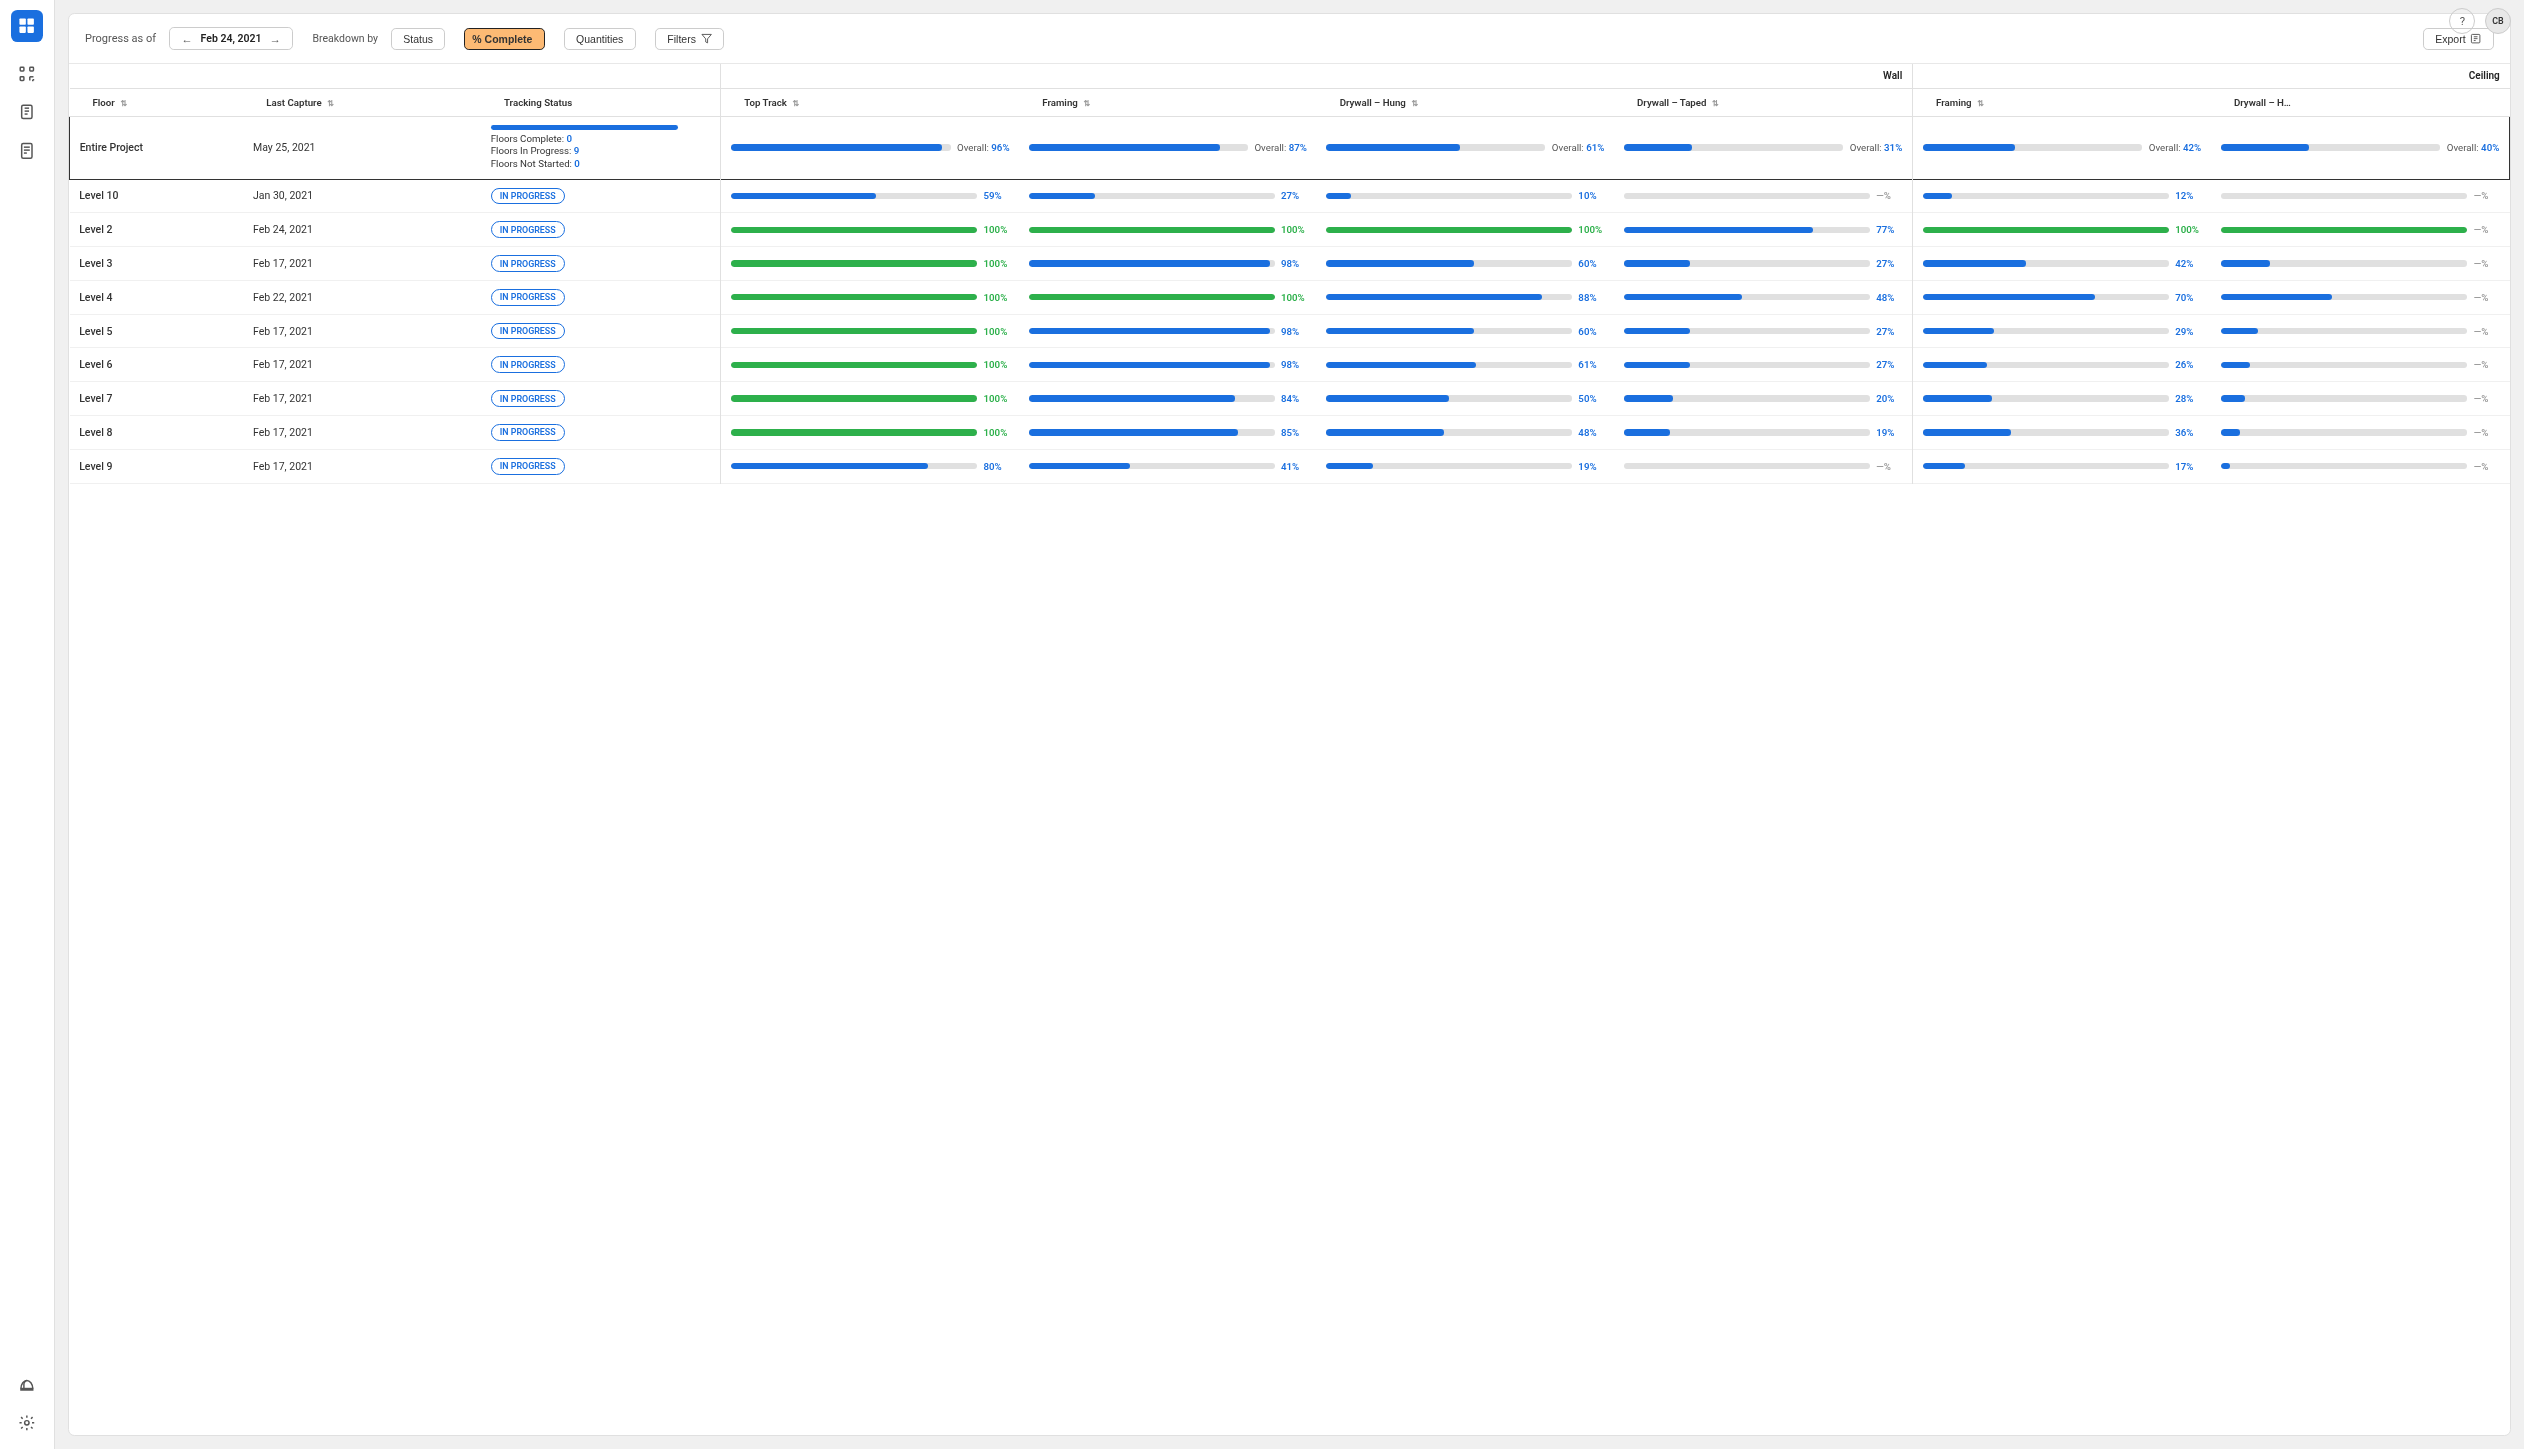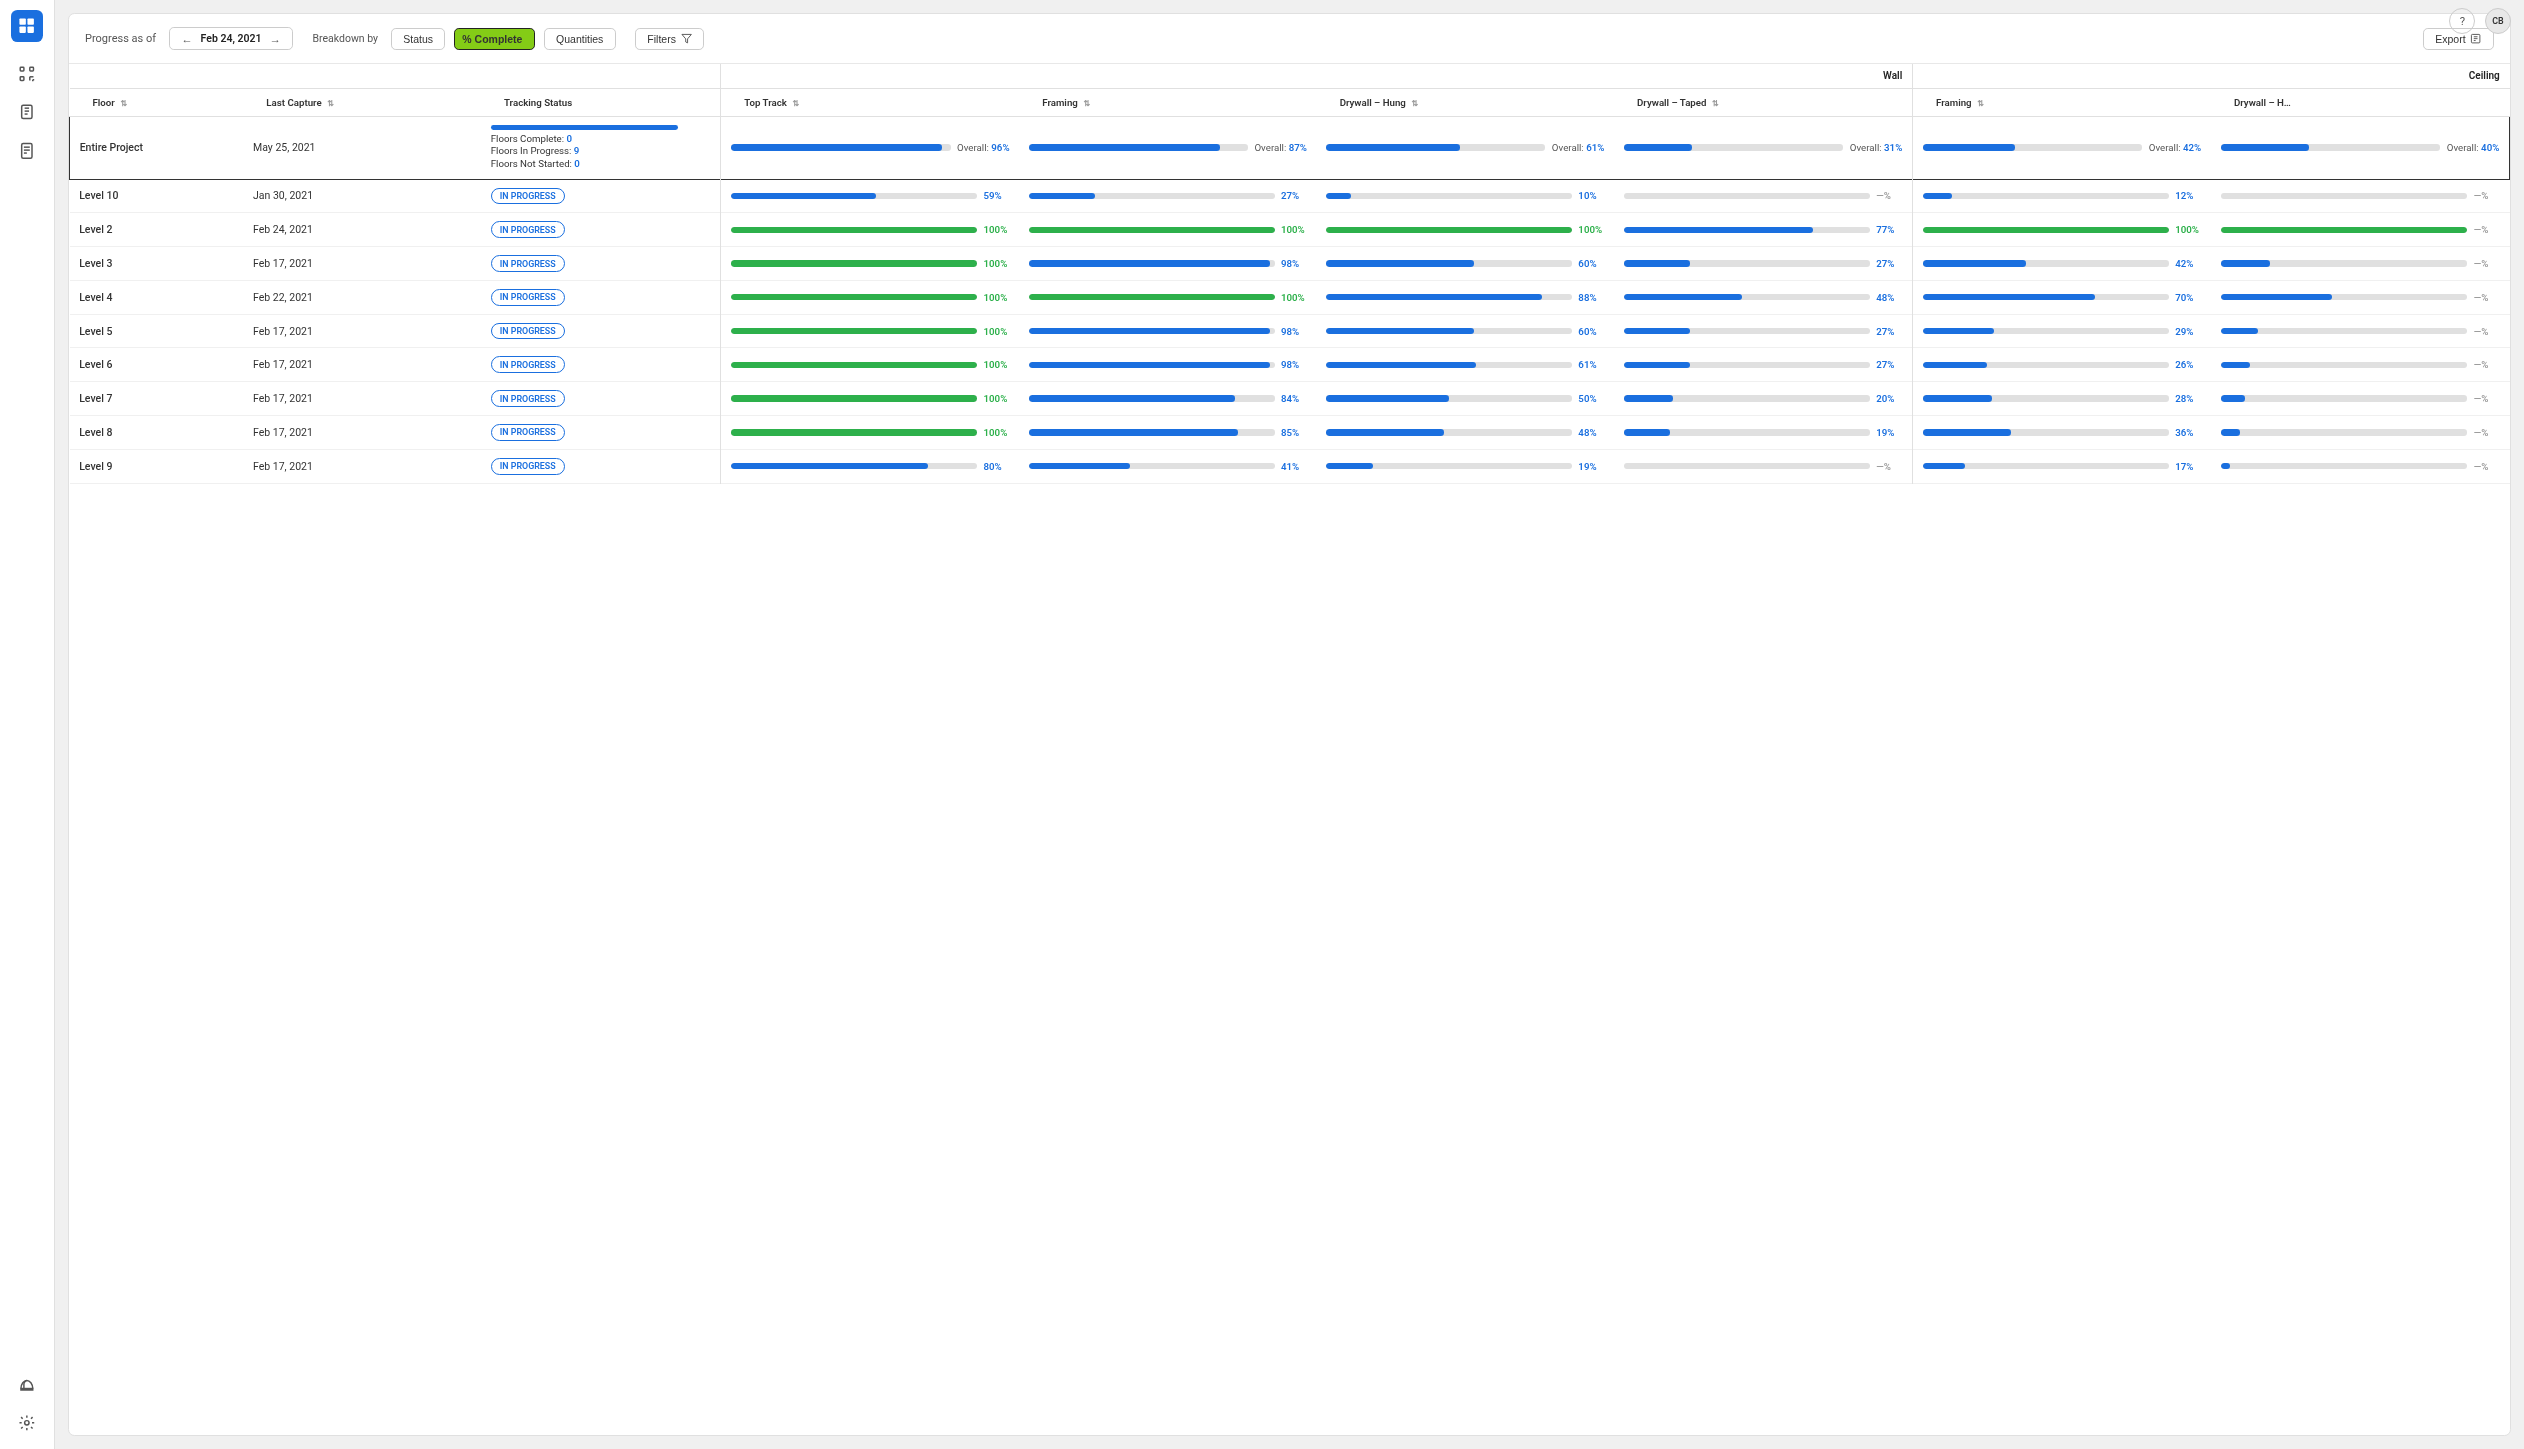--- a/index.html
+++ b/index.html
@@ -94,33 +94,33 @@
       display: flex; align-items: center; gap: 6.4px;
       border: 1.2px solid #ccc;
       border-radius: 4.8px;
       padding: 4px 9.7px;
       font-size: 10.5px; font-weight: 600; color: #222;
     }
     .date-nav button {
       background: none; border: none; cursor: pointer; color: #555; font-size: 11.3px; padding: 0 1.6px;
     }
     .breakdown-label { font-size: 10.5px; color: #555; margin-left: 6.4px; }
-    .btn-group { display: flex; gap: 9px; }
+    .btn-group { display: flex; gap: 19px; }
     .btn-toggle {
       border: 1.2px solid #ccc;
       border-radius: 4.8px;
       padding: 4px 11.3px;
       font-size: 10.5px;
       background: #fff;
       cursor: pointer;
       color: #333;
     }
     .btn-toggle.active {
       border-color: #222;
-      background: #84cc16;
+      background: #fdba74;
       font-weight: 600;
       padding-left: 7px;
     }
     .filter-btn {
       display: flex; align-items: center; gap: 4.8px;
       border: 1.2px solid #ccc;
       border-radius: 4.8px;
       padding: 4px 11.3px;
       font-size: 10.5px;
       background: #fff;

